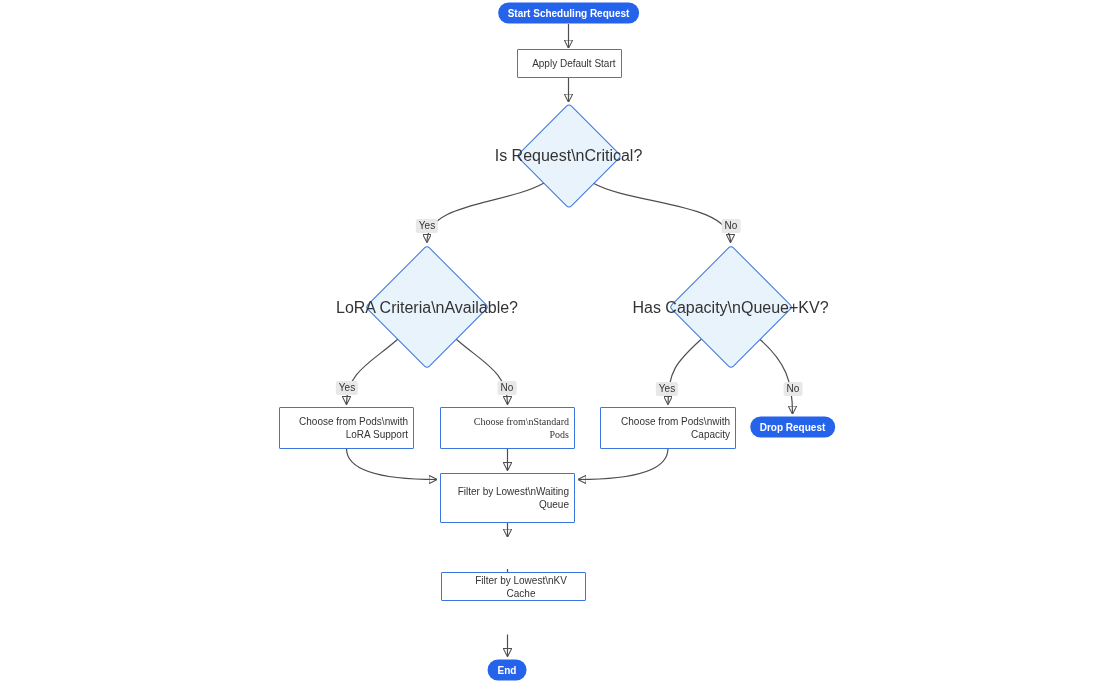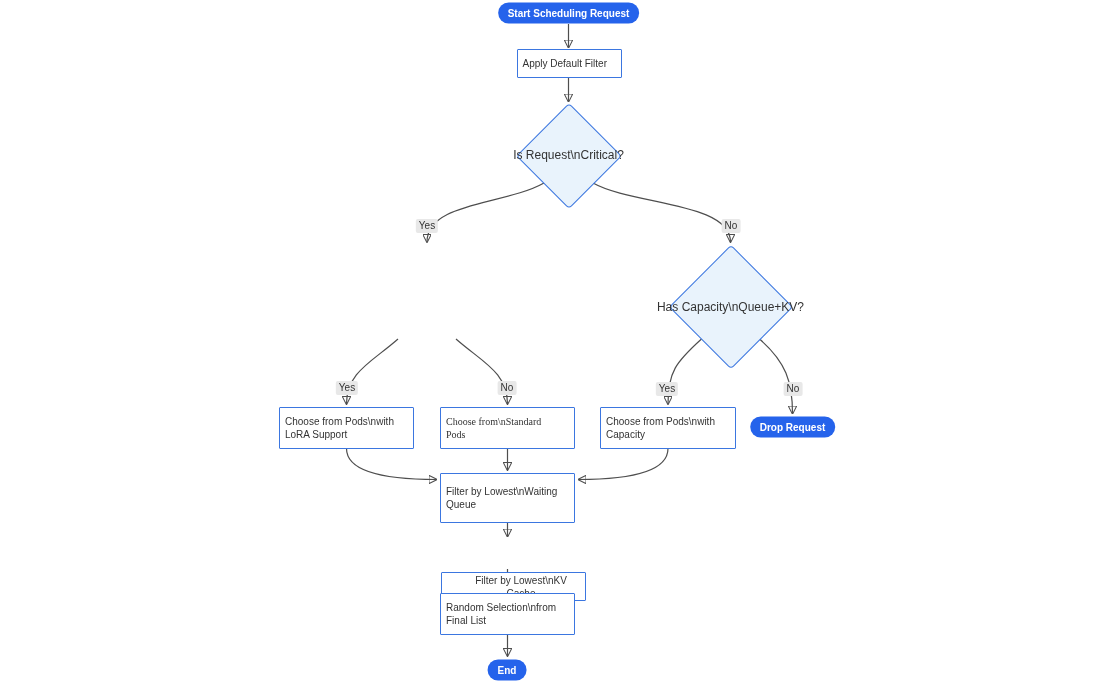--- a/index.html
+++ b/index.html
@@ -12,36 +12,36 @@
   }
   html,body{margin:0;padding:0;background:#ffffff;}
   .canvas{
     position:relative;width:1103px;height:685px;background:#ffffff;overflow:hidden;
     font-family:"Liberation Sans",sans-serif;color:var(--text-color);
   }
   .edge-layer{position:absolute;left:0;top:0;pointer-events:none;}
   .edge-layer path{fill:none;stroke:var(--edge-color);stroke-width:1.2px;}
   .node{
     position:absolute;box-sizing:border-box;display:flex;flex-direction:column;
-    align-items:flex-start;justify-content:center;text-align:center;
+    align-items:flex-end;justify-content:center;text-align:center;
     font-size:10px;line-height:13px;color:var(--text-color);
   }
   .process{background:#ffffff;border:1.4px solid var(--node-border);border-radius:1px;padding:2px 5px;}
   .pill{
     background:var(--node-accent);color:#ffffff;font-weight:bold;
     border-radius:12px;padding:4px 10px;white-space:nowrap;transform:translate(-50%,-50%);
   }
   .diamond{position:absolute;}
   .diamond-shape{
     position:absolute;left:50%;top:50%;transform:translate(-50%,-50%) rotate(45deg);
     background:var(--decision-fill);border:1.5px solid var(--node-border);border-radius:4px;
   }
   .diamond-label{
     position:absolute;inset:0;display:flex;flex-direction:column;align-items:center;justify-content:center;
-    text-align:center;font-size:12px;line-height:13px;white-space:nowrap;
+    text-align:center;font-size:16px;line-height:13px;white-space:nowrap;
   }
   .edge-label{
     position:absolute;transform:translate(-50%,-50%);
     background:var(--edge-label-bg);color:var(--text-color);
     font-size:10px;line-height:12px;padding:1px 3px;border-radius:2px;
   }
 </style>
 </head>
 <body>
 
@@ -67,30 +67,36 @@
     <path d="M507.5,515 L507.5,536.5" marker-end="url(#arrow)"></path>
     <path d="M507.5,569 L507.5,590" marker-end="url(#arrow)"></path>
     <path d="M507.5,634.5 L507.5,656" marker-end="url(#arrow)"></path>
   </svg>
 
   <div class="node pill" style="left:568.5px;top:13px;">
     <span>Start Scheduling Request</span>
   </div>
 
   <div class="node process" style="left:516.5px;top:49px;width:105px;height:28.5px;">
-    <div>Apply Default Filter</div>
+    <div>Apply Default Start</div>
   </div>
 
   <div class="diamond" style="left:516.5px;top:103.5px;width:104px;height:104px;">
     <div class="diamond-shape" style="width:73px;height:73px;"></div>
     <div class="diamond-label">
       <span>Is Request\nCritical?</span>
     </div>
   </div>
 
+  <div class="diamond" style="left:366px;top:246px;width:122px;height:122px;">
+    <div class="diamond-shape" style="width:86px;height:86px;"></div>
+    <div class="diamond-label">
+      <span>LoRA Criteria\nAvailable?</span>
+    </div>
+  </div>
 
   <div class="diamond" style="left:669.5px;top:246px;width:122px;height:122px;">
     <div class="diamond-shape" style="width:86px;height:86px;"></div>
     <div class="diamond-label">
       <span>Has Capacity\nQueue+KV?</span>
     </div>
   </div>
 
   <div class="node process" style="left:279px;top:407px;width:135px;height:41.5px;">
     <div>Choose from Pods\nwith</div>
@@ -113,24 +119,20 @@
 
   <div class="node process" style="left:440px;top:473px;width:135px;height:50px;">
     <div>Filter by Lowest\nWaiting</div>
     <div>Queue</div>
   </div>
 
   <div class="node process" style="left:441px;top:572px;width:145px;height:29px;padding-left:20px;">
     <div>Filter by Lowest\nKV Cache</div>
   </div>
 
-  <div class="node process" style="left:440px;top:593px;width:135px;height:41.5px;">
-    <div>Random Selection\nfrom</div>
-    <div>Final List</div>
-  </div>
 
   <div class="node pill" style="left:507px;top:670px;">
     <span>End</span>
   </div>
 
   <div class="edge-label" style="left:427px;top:226px;">Yes</div>
   <div class="edge-label" style="left:731px;top:226px;">No</div>
   <div class="edge-label" style="left:347px;top:388px;">Yes</div>
   <div class="edge-label" style="left:507px;top:388px;">No</div>
   <div class="edge-label" style="left:667px;top:389px;">Yes</div>

